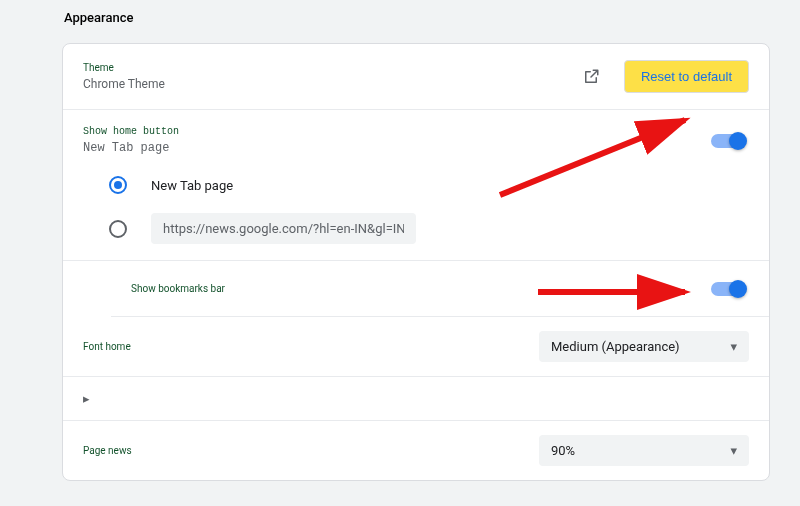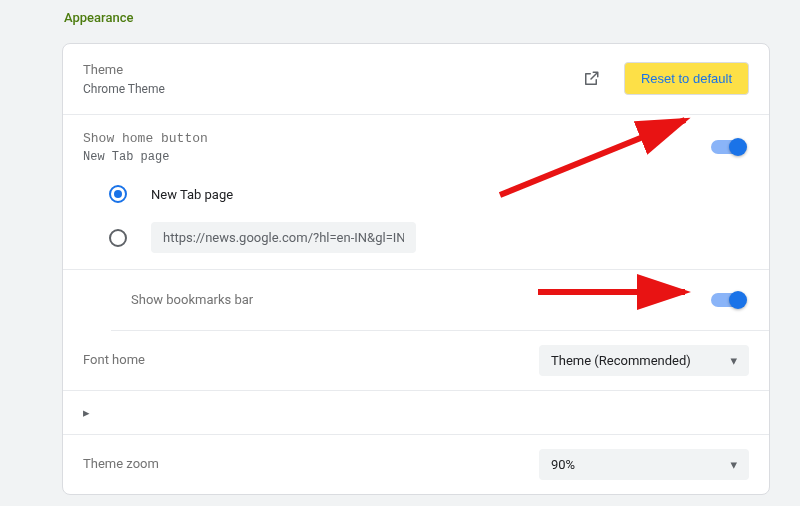--- a/index.html
+++ b/index.html
@@ -11,41 +11,41 @@
       overflow: hidden;
       font-size: 13px;
       color: #202124;
     }
     .container {
       padding: 10px 30px 0 62px;
     }
     .section-title {
       font-size: 13px;
       font-weight: 500;
-      color: #4d7c0f;
+      color: #000000;
       margin-bottom: 18px;
       margin-left: 2px;
     }
     .card {
       background: #fff;
       border-radius: 8px;
       border: 1px solid #dadce0;
       overflow: hidden;
     }
     .row {
       padding: 14px 20px;
       border-bottom: 1px solid #e8eaed;
       display: flex;
       align-items: center;
     }
     .row:last-child { border-bottom: none; }
     .row-main { flex: 1; }
     .row-title {
-      font-size: 13px;
-      color: #737373;
+      font-size: 10px;
+      color: #14532d;
       line-height: 1.5;
     }
     .row-sub {
       font-size: 12px;
       color: #5f6368;
       line-height: 1.5;
     }
     .external-icon {
       width: 18px;
       height: 18px;
@@ -207,32 +207,32 @@
         <div class="row-title">Show bookmarks bar</div>
       </div>
       <div class="toggle"></div>
     </div>
 
     <div class="row">
       <div class="row-main">
         <div class="row-title">Font home</div>
       </div>
       <div class="dropdown">
-        <span>Theme (Recommended)</span>
+        <span>Medium (Appearance)</span>
         <span class="dropdown-arrow">▾</span>
       </div>
     </div>
 
     <div class="row">
       <span class="chevron-right">▸</span>
     </div>
 
     <div class="row">
       <div class="row-main">
-        <div class="row-title">Theme zoom</div>
+        <div class="row-title">Page news</div>
       </div>
       <div class="dropdown">
         <span>90%</span>
         <span class="dropdown-arrow">▾</span>
       </div>
     </div>
 
   </div>
 
   <svg class="arrow-annot" style="left:490px; top:110px;" width="210" height="90">

